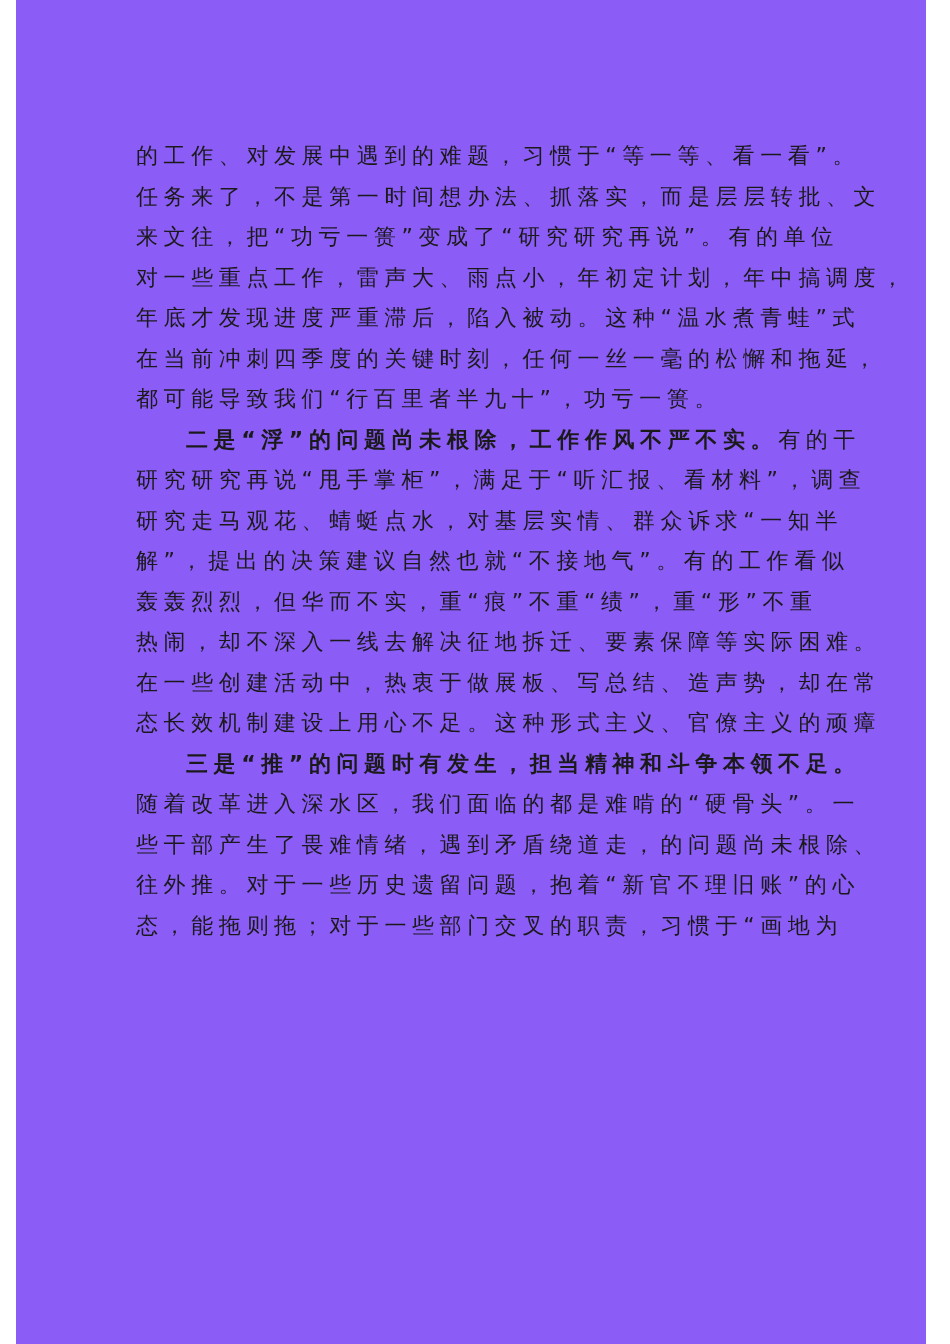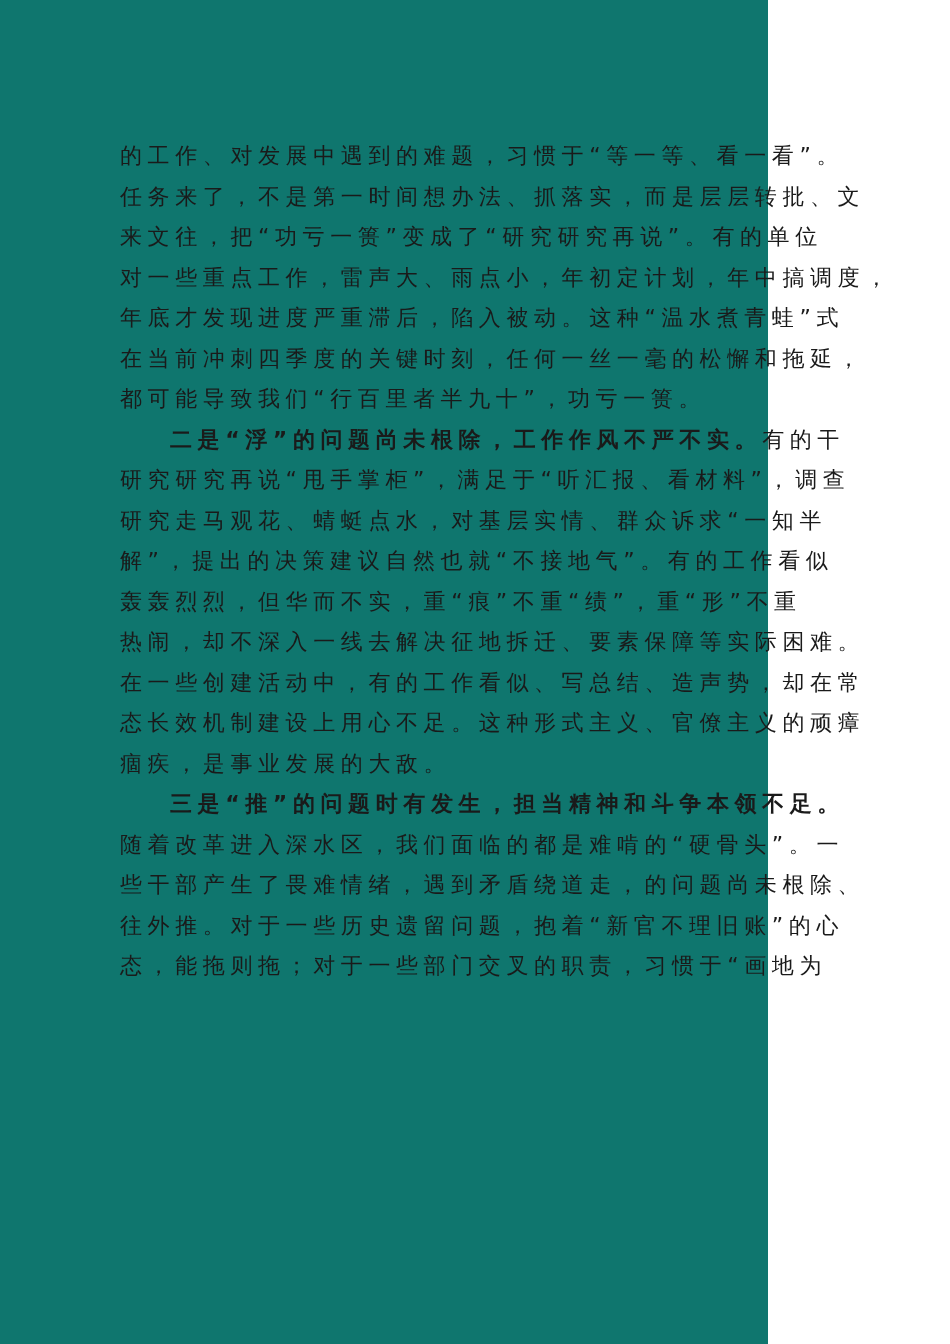--- a/index.html
+++ b/index.html
@@ -1,19 +1,19 @@
 <!DOCTYPE html>
 <html><head>
 <meta charset="utf-8">
 <style>
   html, body { margin: 0; padding: 0; background: #ffffff; }
   body { width: 950px; height: 1344px; position: relative; overflow: hidden; }
   .page {
-    position: absolute; left: 0; top: 0; width: 768px; height: 1344px;
-    background: #0f766e;
+    position: absolute; left: 16px; top: 0; width: 910px; height: 1344px;
+    background: #8b5cf6;
   }
   .text-block {
     position: absolute; left: 120px; top: 136px; width: 710px;
   }
   .line {
     height: 40.5px; line-height: 40.5px;
     font-family: "DejaVu Sans", sans-serif;
     font-size: 22px;
     letter-spacing: 5.6px;
     color: #1a1a1a;
@@ -32,22 +32,21 @@
     <div class="line">对一些重点工作，雷声大、雨点小，年初定计划，年中搞调度，</div>
     <div class="line">年底才发现进度严重滞后，陷入被动。这种“温水煮青蛙”式</div>
     <div class="line">在当前冲刺四季度的关键时刻，任何一丝一毫的松懈和拖延，</div>
     <div class="line">都可能导致我们“行百里者半九十”，功亏一篑。</div>
     <div class="line indent"><span class="heading-span" style="font-weight:bold">二是“浮”的问题尚未根除，工作作风不严不实。</span><span>有的干</span></div>
     <div class="line">研究研究再说“甩手掌柜”，满足于“听汇报、看材料”，调查</div>
     <div class="line">研究走马观花、蜻蜓点水，对基层实情、群众诉求“一知半</div>
     <div class="line">解”，提出的决策建议自然也就“不接地气”。有的工作看似</div>
     <div class="line">轰轰烈烈，但华而不实，重“痕”不重“绩”，重“形”不重</div>
     <div class="line">热闹，却不深入一线去解决征地拆迁、要素保障等实际困难。</div>
-    <div class="line">在一些创建活动中，有的工作看似、写总结、造声势，却在常</div>
+    <div class="line">在一些创建活动中，热衷于做展板、写总结、造声势，却在常</div>
     <div class="line">态长效机制建设上用心不足。这种形式主义、官僚主义的顽瘴</div>
-    <div class="line">痼疾，是事业发展的大敌。</div>
     <div class="line indent"><span style="font-weight:bold">三是“推”的问题时有发生，担当精神和斗争本领不足。</span><span></span></div>
     <div class="line">随着改革进入深水区，我们面临的都是难啃的“硬骨头”。一</div>
     <div class="line">些干部产生了畏难情绪，遇到矛盾绕道走，的问题尚未根除、</div>
     <div class="line">往外推。对于一些历史遗留问题，抱着“新官不理旧账”的心</div>
     <div class="line">态，能拖则拖；对于一些部门交叉的职责，习惯于“画地为</div>
   </div>
 </div>
 
 </body></html>

